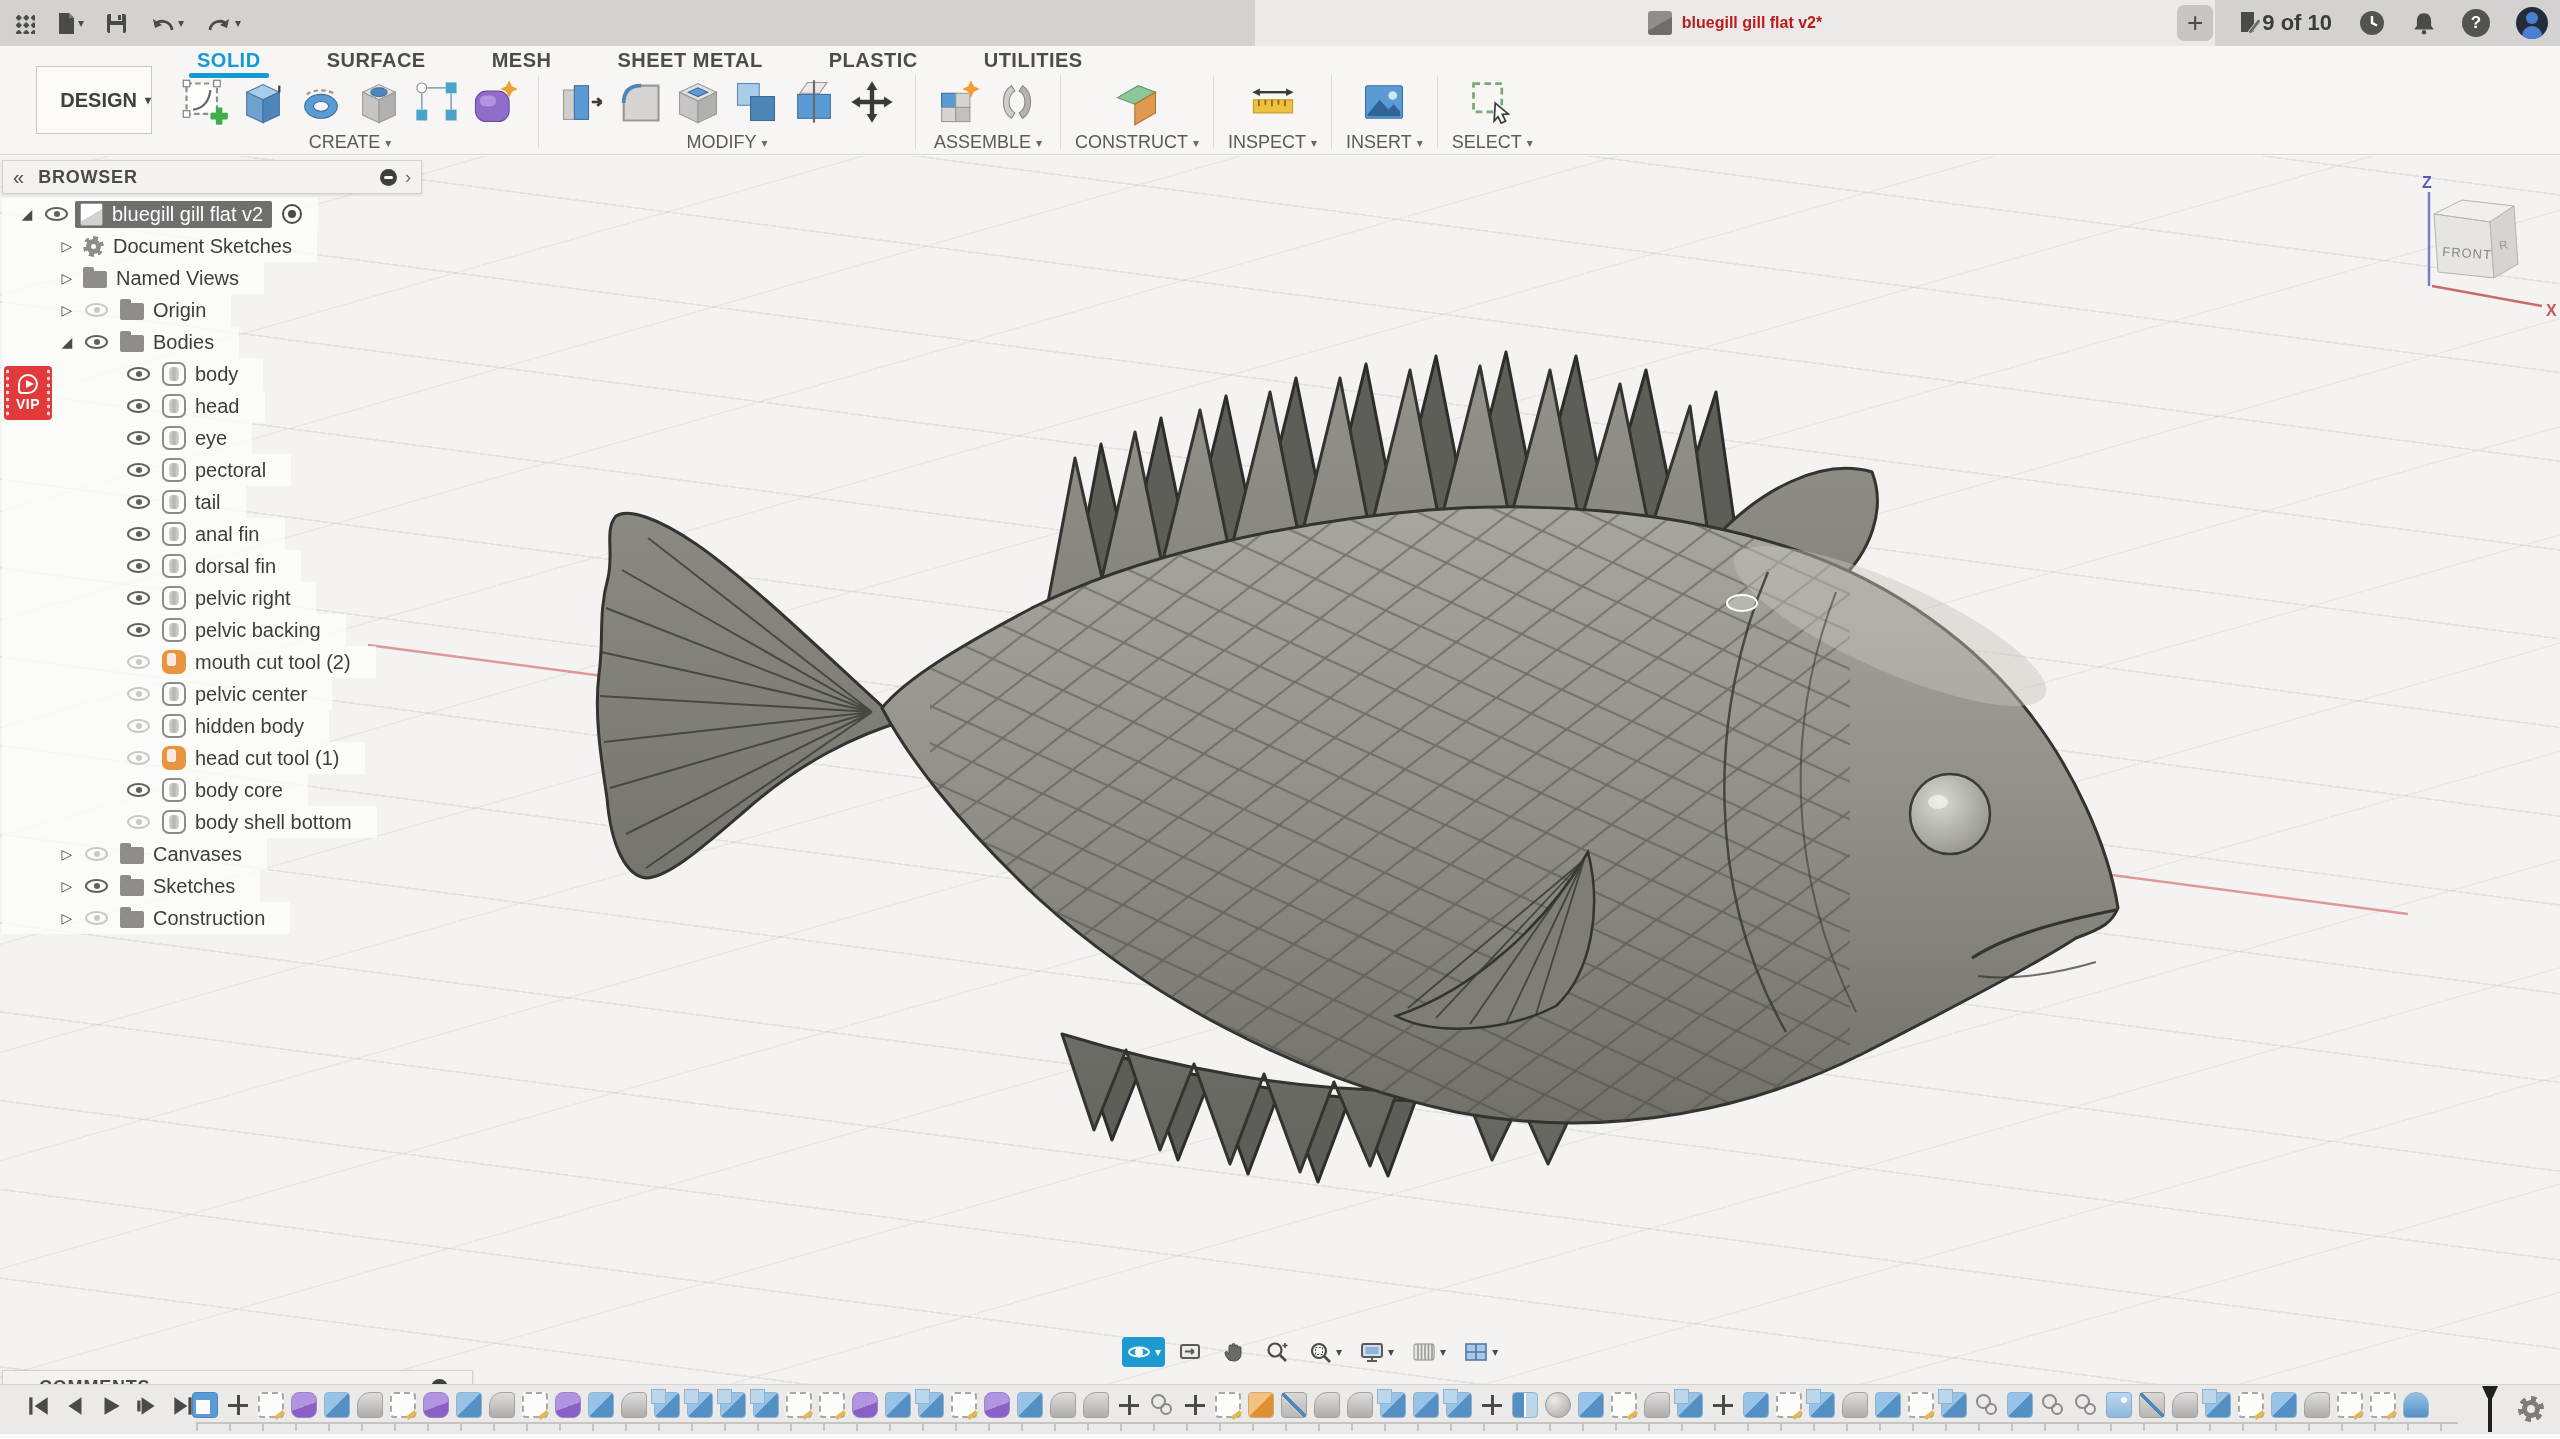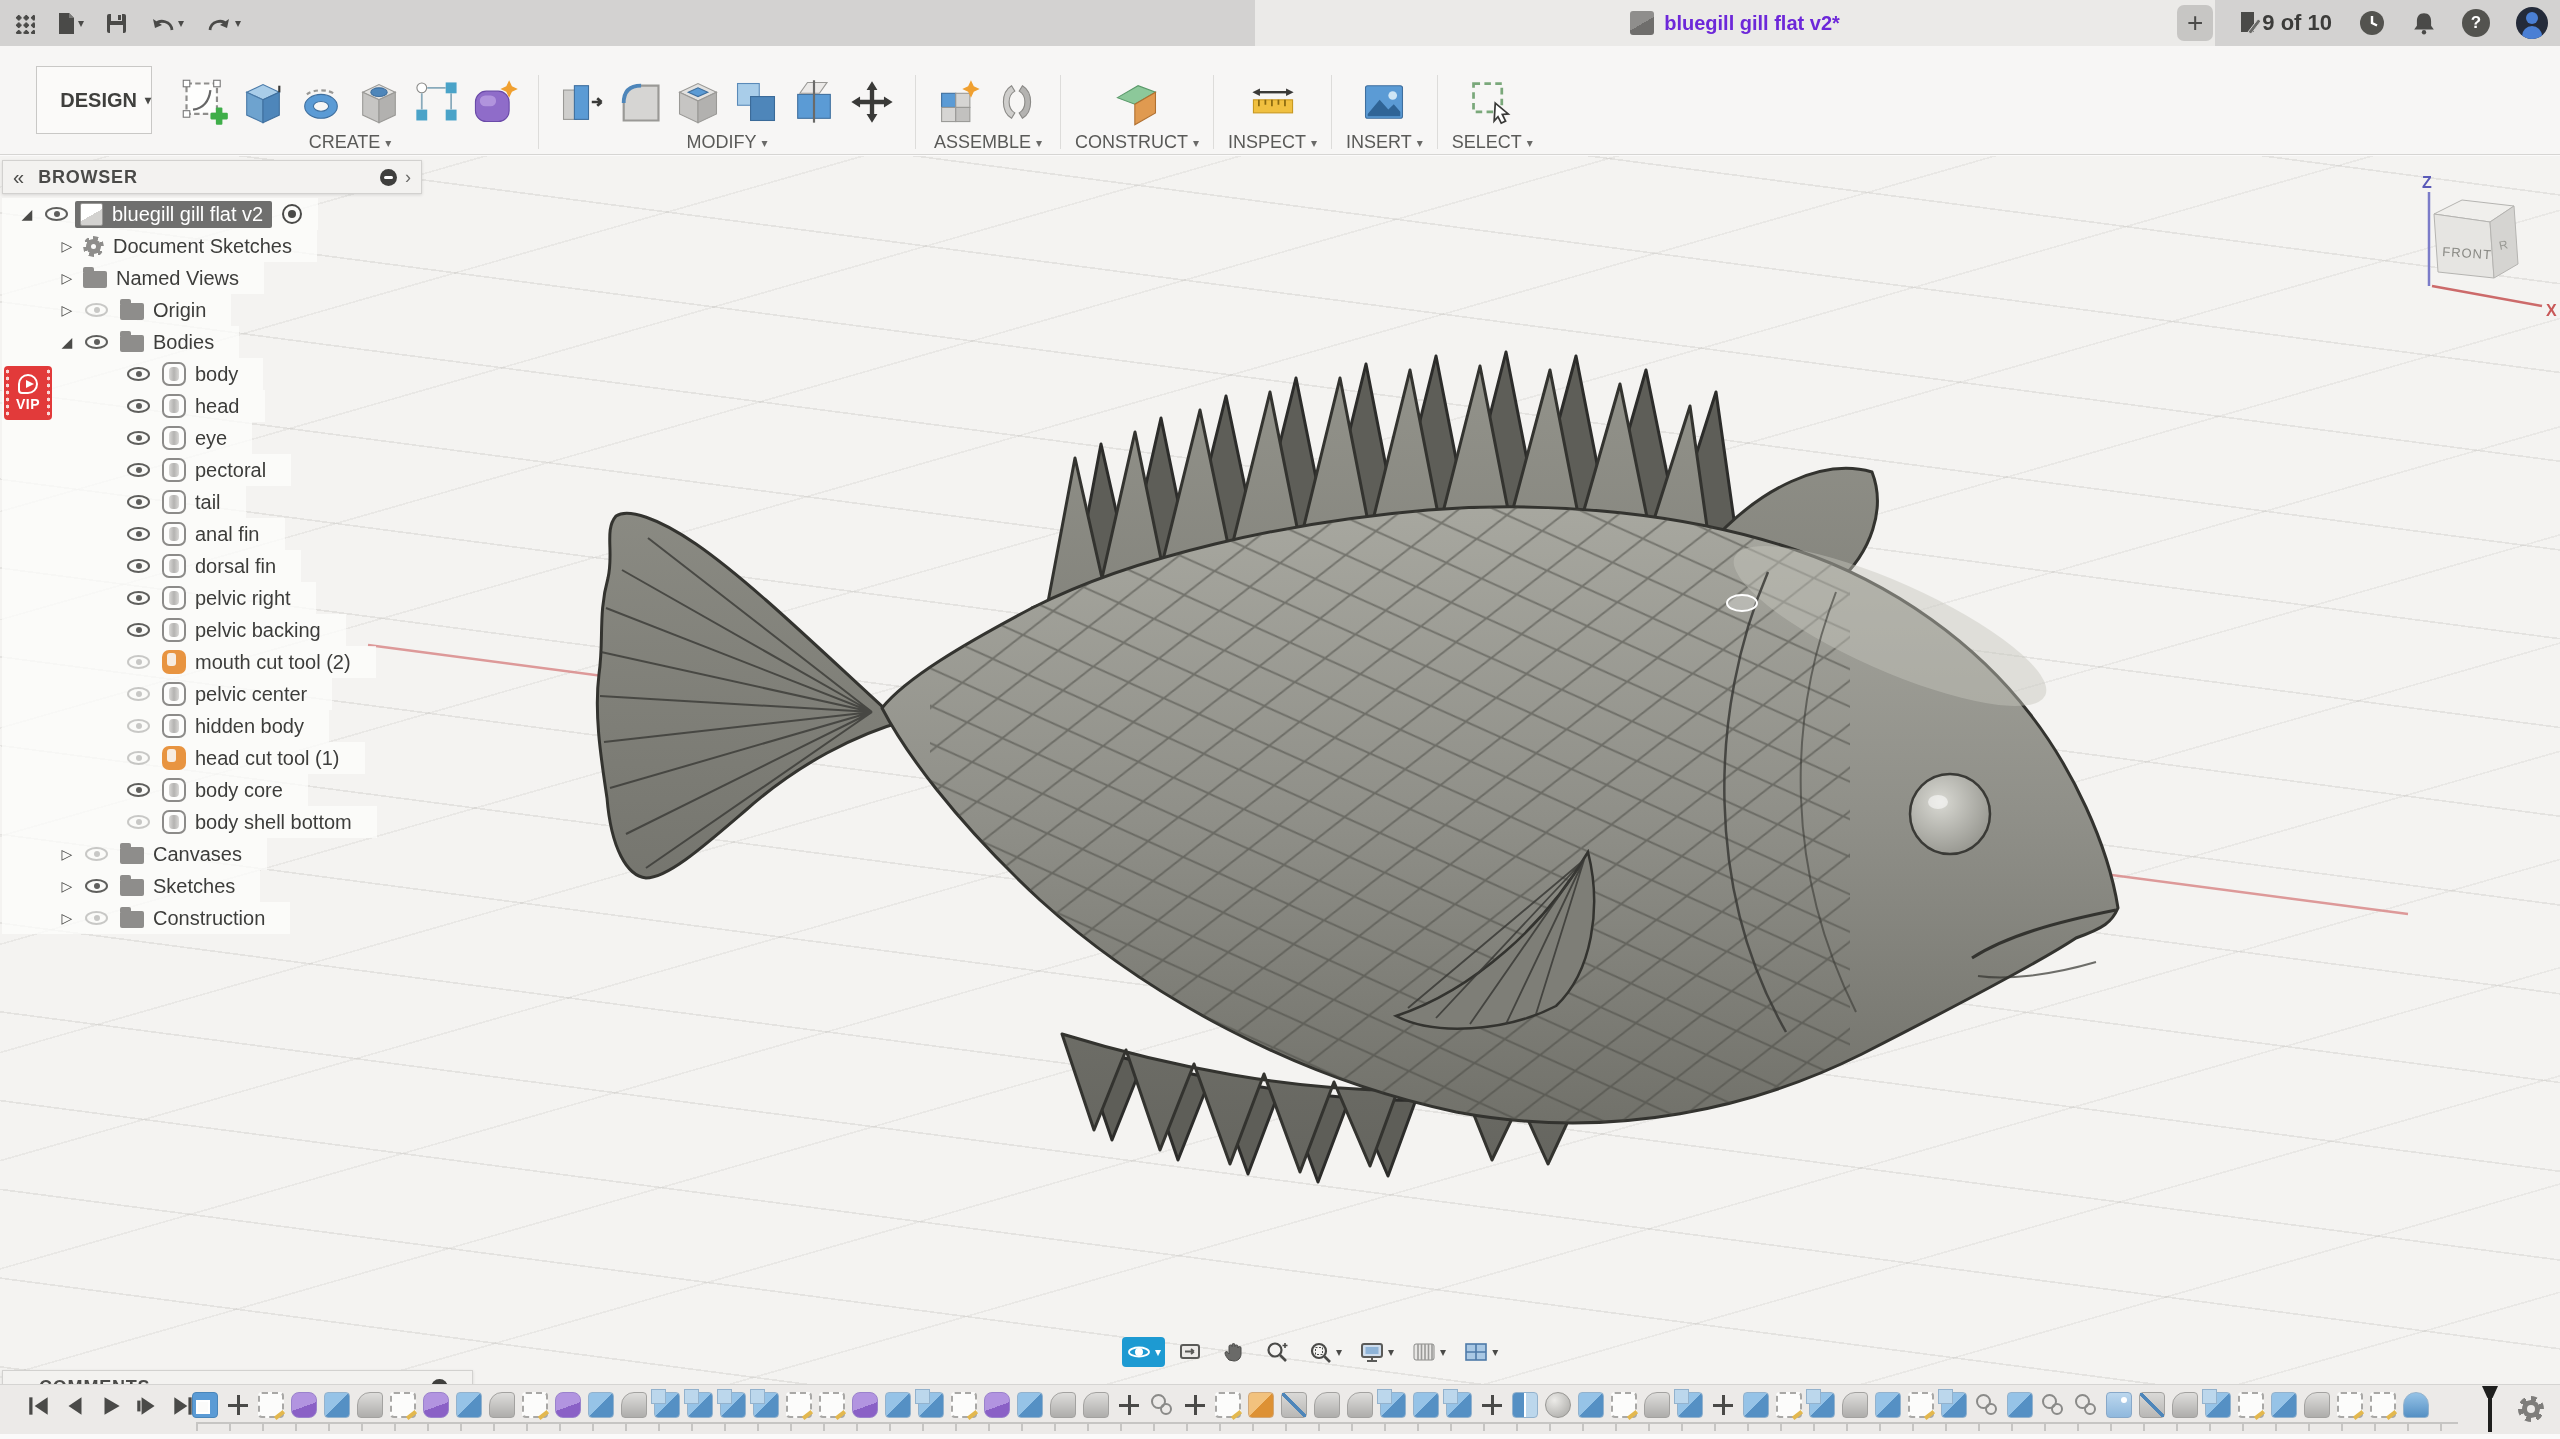--- a/index.html
+++ b/index.html
@@ -6,21 +6,21 @@
   html,body { width:2560px; height:1439px; overflow:hidden; }
   body { font-family:"Liberation Sans", sans-serif; background:#fbfafa; position:relative; color:#3f3f3d; }
 
   
   #titlebar { position:absolute; left:0; top:0; width:2560px; height:46px; background:#d3d2d1; }
   .tb-left { position:absolute; left:14px; top:0; height:46px; display:flex; align-items:center; gap:22px; }
   .tb-grid { width:21px; height:21px; background-image:radial-gradient(#4a4a48 2.4px, transparent 2.6px); background-size:7.5px 7.5px; background-position:1px 1px; }
   .tcaret { font-size:12px; color:#4a4a48; margin-left:2px; }
   .tb-docTab { position:absolute; left:1255px; top:0; width:960px; height:46px; background:#ebeae8; display:flex; align-items:center; justify-content:center; gap:10px; }
   .doc-cube { width:24px; height:24px; background:linear-gradient(150deg,#8f8e8c 0 52%,#6f6e6c 52%); border-radius:3px; }
-  .doc-title { font-size:20px; font-weight:bold; color:#6d28d9; }
+  .doc-title { font-size:16px; font-weight:bold; color:#b91c1c; }
   .tab-close { position:absolute; right:18px; top:7px; font-size:26px; color:#5e5e5c; line-height:30px; }
   .tb-right { position:absolute; right:12px; top:0; height:46px; display:flex; align-items:center; gap:26px; }
   .tb-plus { width:36px; height:36px; background:#c7c6c4; border-radius:7px; font-size:28px; color:#4a4a48; display:flex; align-items:center; justify-content:center; line-height:1; }
   .tb-count { display:flex; align-items:center; gap:1px; font-size:22px; color:#3c3c3a; font-weight:bold; }
   .tb-circle { width:28px; height:28px; border-radius:50%; background:#53534f; display:flex; align-items:center; justify-content:center; color:#fff; font-size:17px; font-weight:bold; }
   .tb-avatar { width:32px; height:32px; border-radius:50%; background:#242b3a; position:relative; overflow:hidden; }
   .tb-avatar::before { content:""; position:absolute; left:10px; top:5px; width:12px; height:12px; border-radius:50%; background:#4a7fd4; }
   .tb-avatar::after { content:""; position:absolute; left:6px; top:19px; width:20px; height:14px; border-radius:10px 10px 0 0; background:#4a7fd4; }
 
   
@@ -199,20 +199,34 @@
     <svg width="24" height="24" viewBox="0 0 22 22">
         <path d="M11 2 c-4.5 0 -6.5 3 -6.5 7.5 v4 L2 17 h18 l-2.5 -3.5 v-4 C17.5 5 15.5 2 11 2 Z" fill="#4a4a48"></path>
         <circle cx="11" cy="19.5" r="2" fill="#4a4a48"></circle>
       </svg>
     <span class="tb-circle">?</span>
     <span class="tb-avatar"></span>
   </div>
 </div>
 
 <div id="ribbon">
+  <div class="tabs">
+
+      <div class="tab active"><span>SOLID</span></div>
+
+      <div class="tab"><span>SURFACE</span></div>
+
+      <div class="tab"><span>MESH</span></div>
+
+      <div class="tab"><span>SHEET METAL</span></div>
+
+      <div class="tab"><span>PLASTIC</span></div>
+
+      <div class="tab"><span>UTILITIES</span></div>
+    </div>
 
   <div class="design-btn">
     <span>DESIGN</span>
       <span class="tcaret">▾</span>
   </div>
 
   <div class="groups">
 
     <div class="group">
       <div class="gicons">

